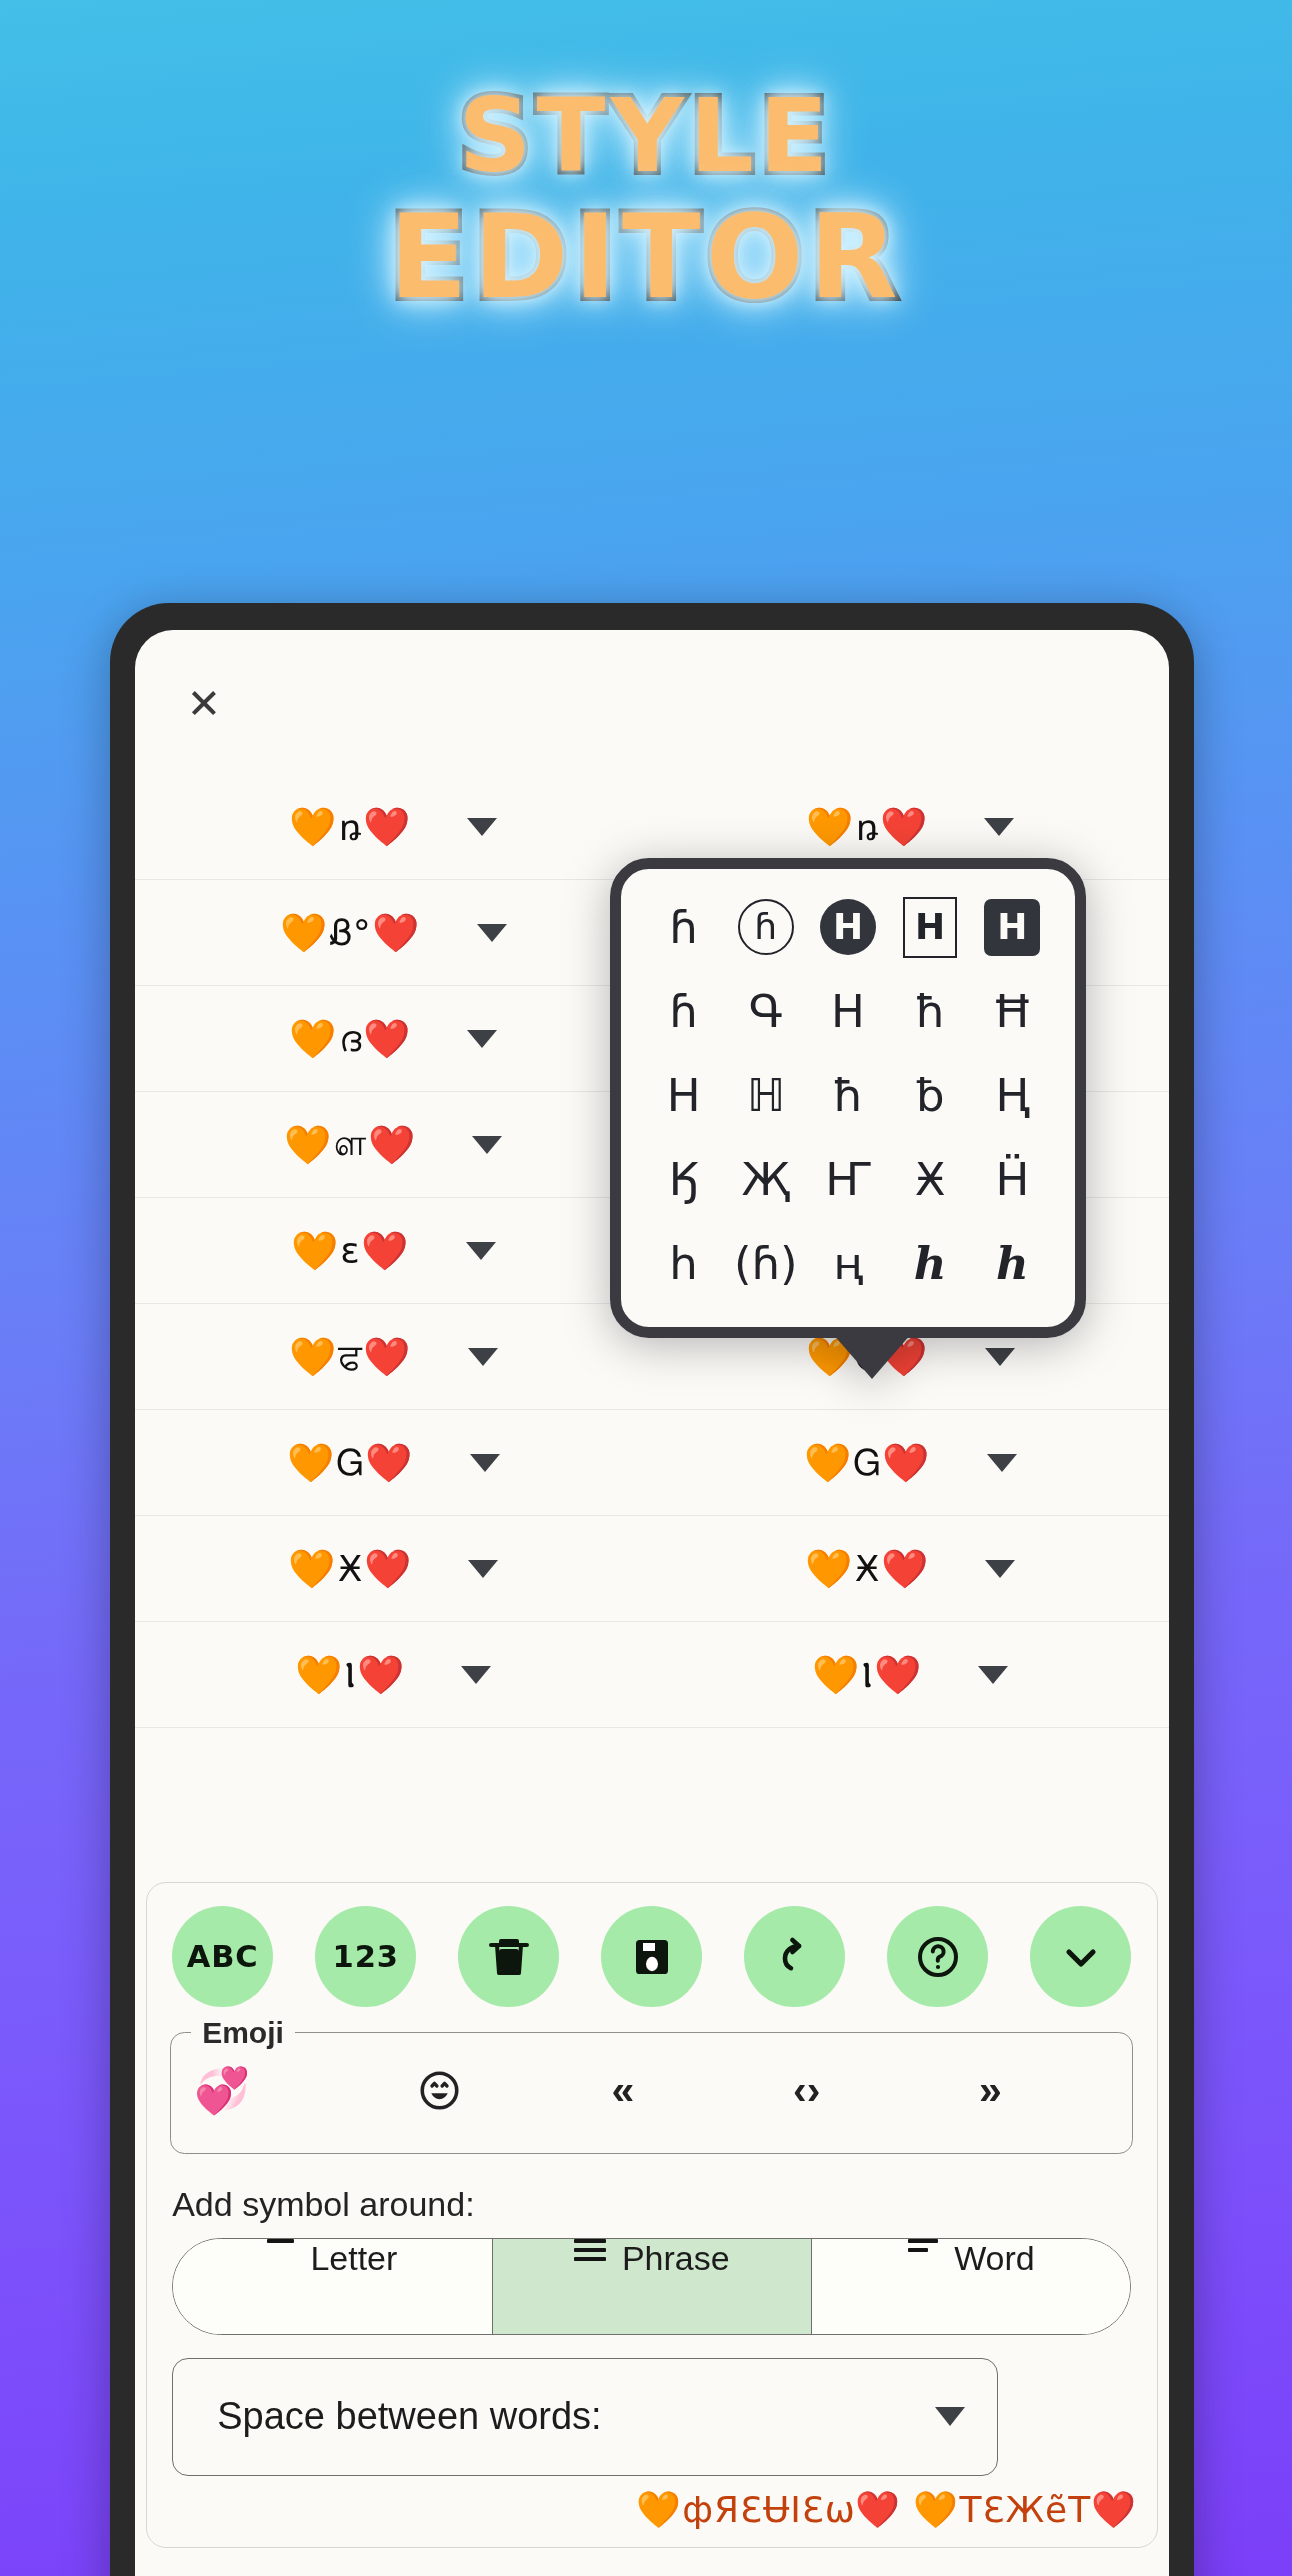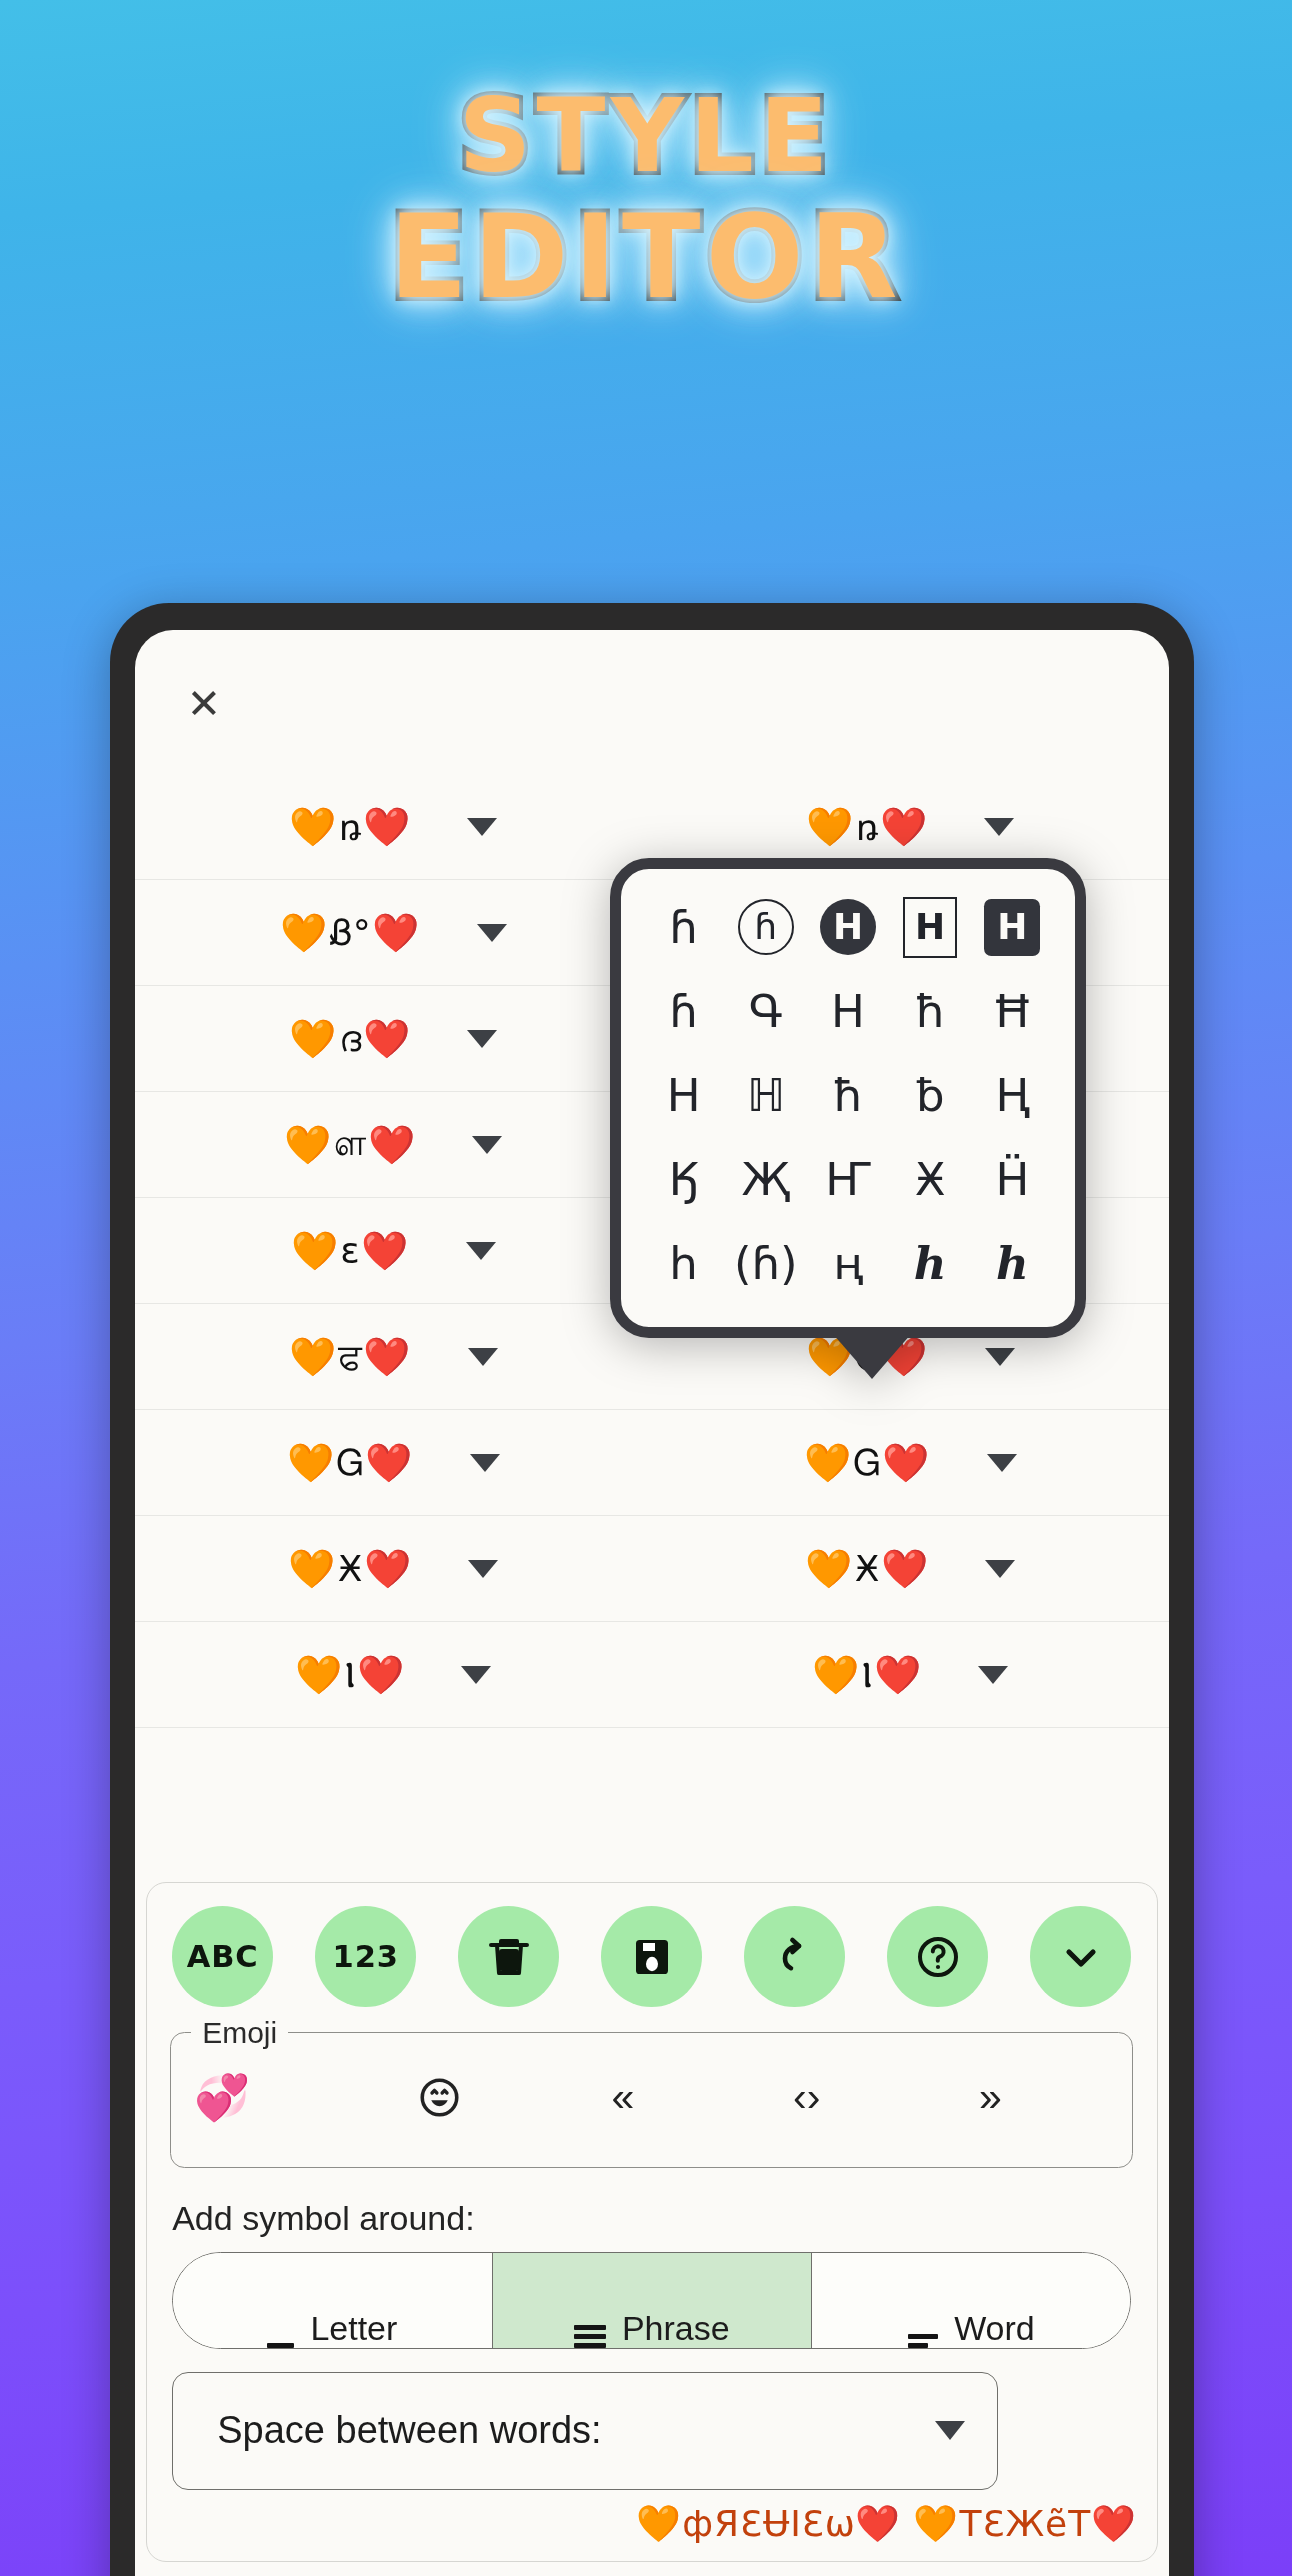--- a/index.html
+++ b/index.html
@@ -269,21 +269,22 @@
     letter-spacing: 0.9px;
   }
 
   
   .emoji-field {
     margin: 25px 3.6px 0;
     border: 1.8px solid #8e8e8a;
     border-radius: 14.4px;
     padding: 8px 23px 23px;
     position: relative;
-    height: 136px;
+    height: 122px;
+    font-weight: bold;
   }
   .emoji-legend {
     position: absolute;
     top: -17px;
     left: 20px;
     background: #fbfaf7;
     padding: 0 10.8px;
     font-size: 30px;
     color: #2a2a2a;
   }
@@ -324,21 +325,21 @@
     margin: 0 5.4px;
     display: flex;
     border: 1.8px solid #6f6f6b;
     border-radius: 54px;
     overflow: hidden;
     height: 97px;
   }
   .seg {
     flex: 1;
     display: flex;
-    align-items: flex-end;
+    align-items: flex-start;
     justify-content: center;
     gap: 16px;
     font-size: 34px;
     color: #1c1c1c;
     background: #fdfdfa;
     border-right: 1.8px solid #6f6f6b;
     cursor: pointer;
   }
   .seg:last-child { border-right: none; }
   .seg.active { background: #cfe8cd; }

